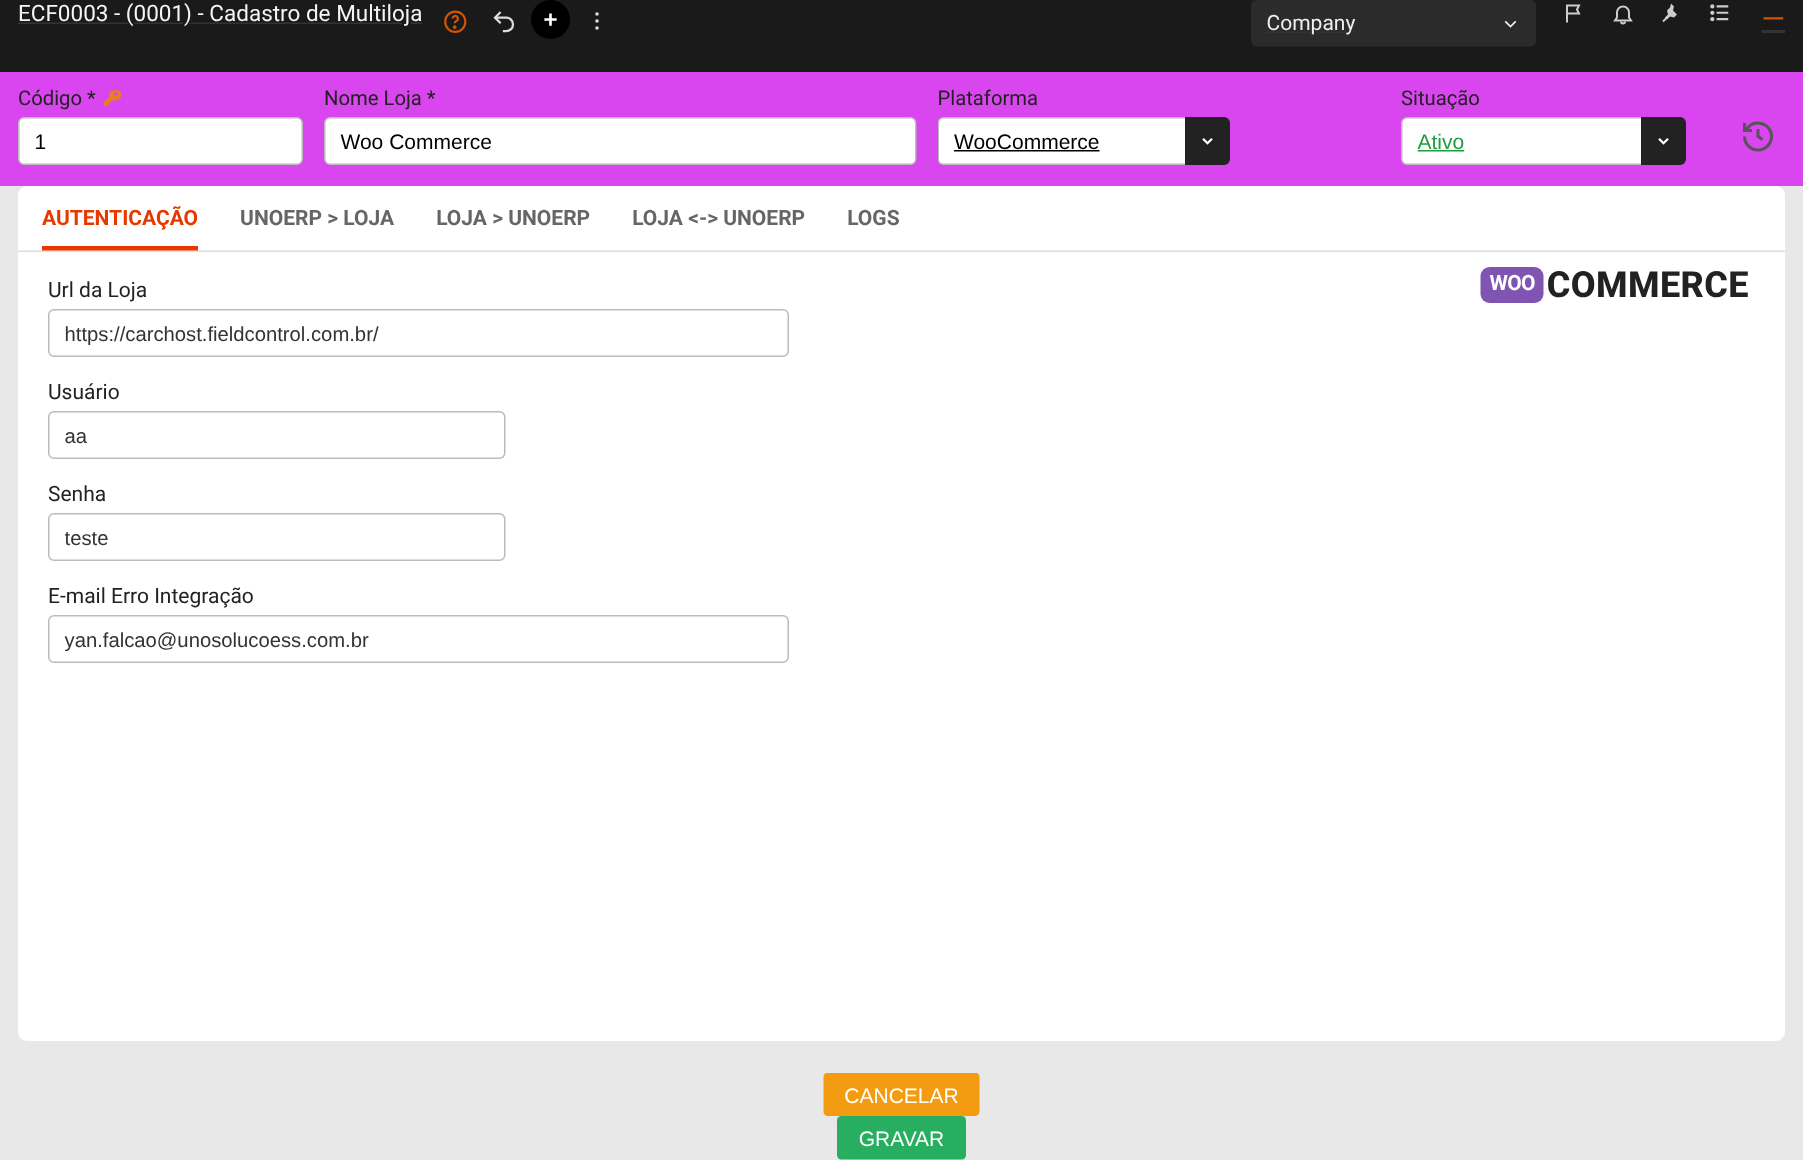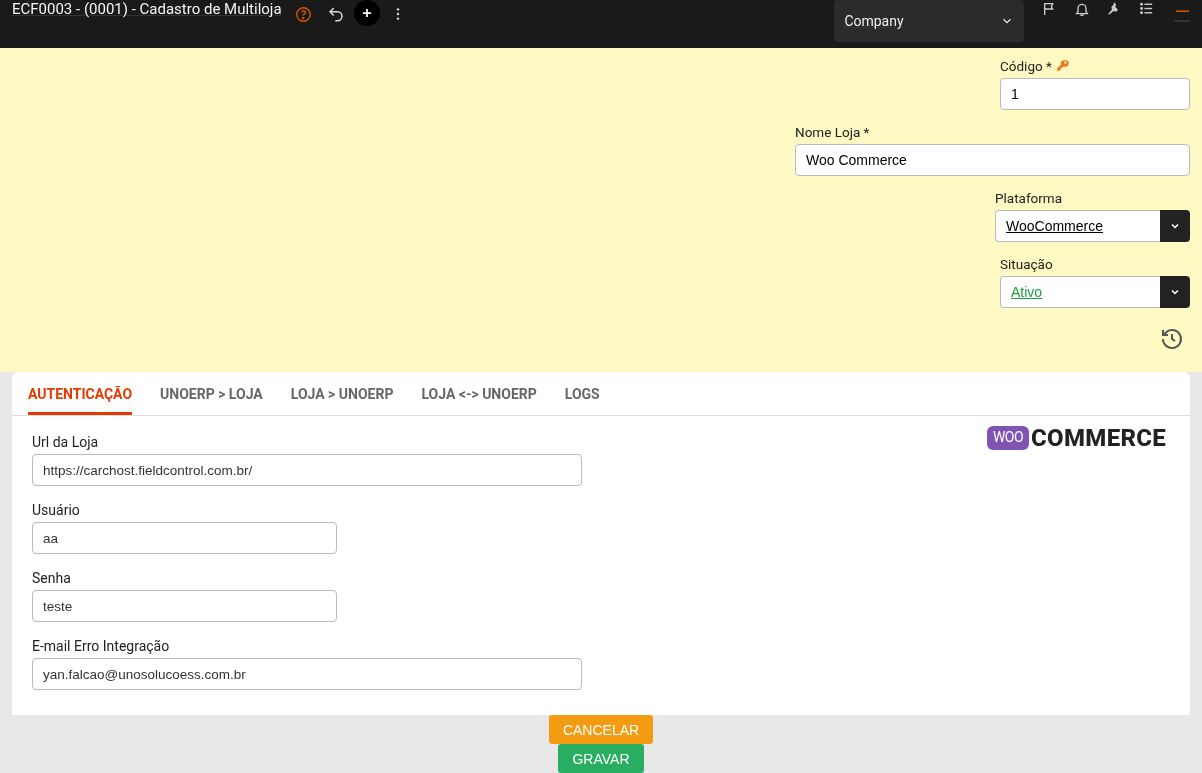--- a/index.html
+++ b/index.html
@@ -44,21 +44,21 @@
     width: 26px;
     height: 26px;
   }
   .topbar-iconbtn.help { color: #d35400; }
   .topbar-select {
     margin-left: auto;
     background: #2b2b2b;
     color: #eee;
     border: none;
     border-radius: 4px;
-    height: 42px;
+    height: 31px;
     padding: 12px 10px;
     min-width: 190px;
     display: flex;
     align-items: center;
     justify-content: space-between;
     cursor: pointer;
   }
   .topbar-right-icons {
     display: flex;
     gap: 12px;
@@ -73,26 +73,25 @@
   }
   .topbar-min {
     color: #d35400;
     font-size: 20px;
     margin-left: 12px;
     cursor: pointer;
   }
 
   
   .headerfields {
-    background: #fef9c3;
+    background: #d946ef;
     padding: 10px 12px 14px 12px;
     display: flex;
     align-items: flex-end;
     gap: 14px;
-    flex-direction: column;
   }
   .fieldgroup { display: flex; flex-direction: column; }
   .fieldgroup label {
     font-size: 13.5px;
     color: #222;
     margin-bottom: 4px;
     display: flex;
     align-items: center;
     gap: 4px;
   }
@@ -179,35 +178,35 @@
   }
   .formrow input {
     height: 32px;
     border: 1px solid #bbb;
     border-radius: 4px;
     padding: 0 10px;
     font-size: 13.5px;
     background: #fff;
     color: #333;
   }
-  .w-large { width: 550px; }
+  .w-large { width: 494px; }
   .w-small { width: 305px; }
 
   .woo-logo {
     position: absolute;
     right: 24px;
     top: 8px;
     display: flex;
     align-items: center;
     gap: 2px;
   }
   .woo-bubble {
     background: #7f54b3;
     color: #fff;
-    font-weight: 400;
+    font-weight: 700;
     font-size: 14px;
     padding: 3px 6px 5px 6px;
     border-radius: 6px;
     position: relative;
     letter-spacing: -0.5px;
   }
   .woo-bubble::after {
     content: "";
     position: absolute;
     bottom: -5px;

